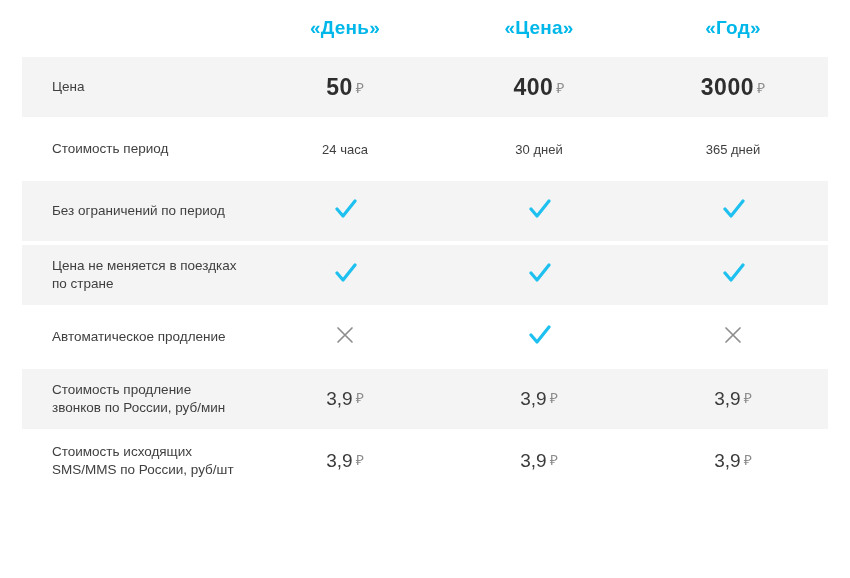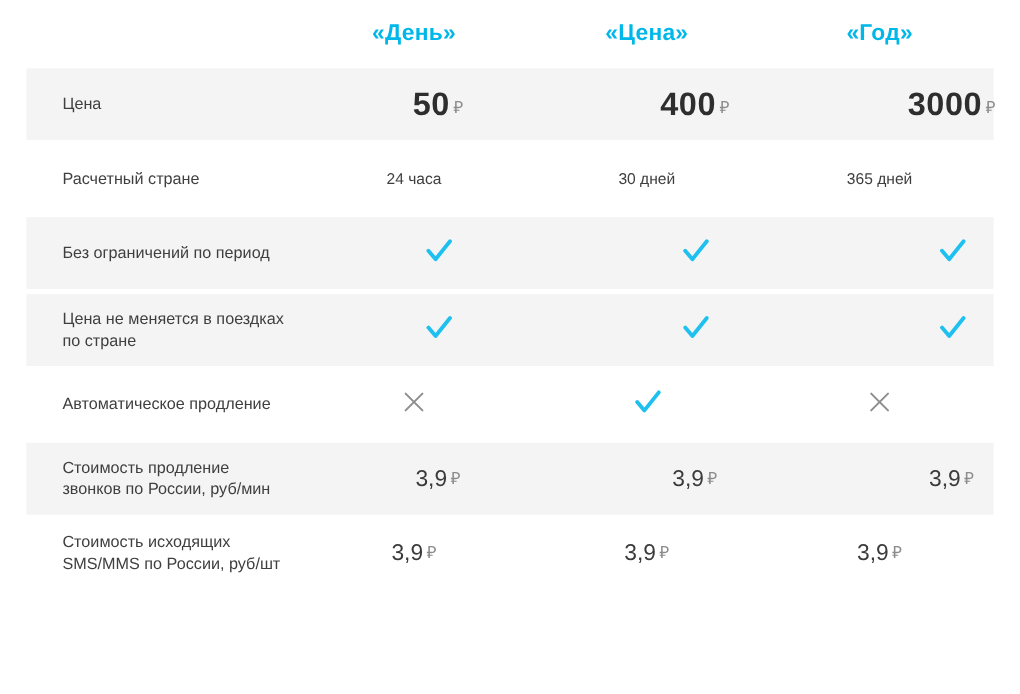--- a/index.html
+++ b/index.html
@@ -51,21 +51,20 @@
     border-top: 1px solid #ffffff;
   }
   .row {
     display: flex;
     align-items: center;
     min-height: 60px;
     box-sizing: border-box;
   }
   .row.shade {
     background: #f4f4f4;
-    gap: 20px;
   }
   .row.plain {
     background: #ffffff;
   }
   .row .cell-label {
     width: 226px;
     flex: 0 0 226px;
     box-sizing: border-box;
     padding-left: 30px;
     padding-right: 10px;
@@ -75,21 +74,21 @@
   }
   .row .cell-val {
     width: 194px;
     flex: 0 0 194px;
     box-sizing: border-box;
     text-align: center;
     font-size: 16px;
     color: #3f3f3f;
   }
   .price-big {
-    font-size: 27px;
+    font-size: 23px;
     font-weight: bold;
     color: #2e2e2e;
     letter-spacing: 0.5px;
   }
   .rub {
     font-size: 14px;
     font-weight: normal;
     color: #8b8b8b;
     margin-left: 3px;
     vertical-align: 2px;
@@ -139,21 +138,21 @@
 
   <div class="rows" id="rows-container">
       <div class="row shade">
         <div class="cell-label">Цена</div>
         <div class="cell-val"><span class="price-big">50</span><span class="rub">₽</span></div>
         <div class="cell-val"><span class="price-big">400</span><span class="rub">₽</span></div>
         <div class="cell-val"><span class="price-big">3000</span><span class="rub">₽</span></div>
       </div>
       <div class="row-sep"></div>
       <div class="row plain">
-        <div class="cell-label">Расчетный стране</div>
+        <div class="cell-label">Стоимость период</div>
         <div class="cell-val"><span class="val-mid">24 часа</span></div>
         <div class="cell-val"><span class="val-mid">30 дней</span></div>
         <div class="cell-val"><span class="val-mid">365 дней</span></div>
       </div>
       <div class="row-sep"></div>
       <div class="row shade">
         <div class="cell-label">Без ограничений по период</div>
         <div class="cell-val"><span class="check"><svg width="22" height="20" viewBox="0 0 22 20" xmlns="http://www.w3.org/2000/svg">
               <path d="M2 10 L8 17 L20 2" fill="none" stroke="#1ec0ef" stroke-width="3.2" stroke-linecap="round" stroke-linejoin="round"></path>
             </svg></span></div>

